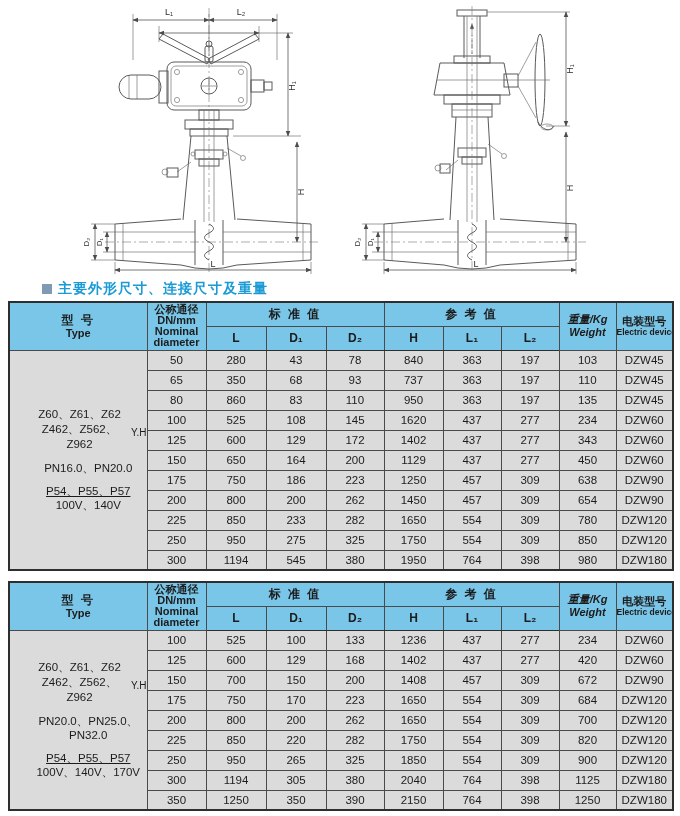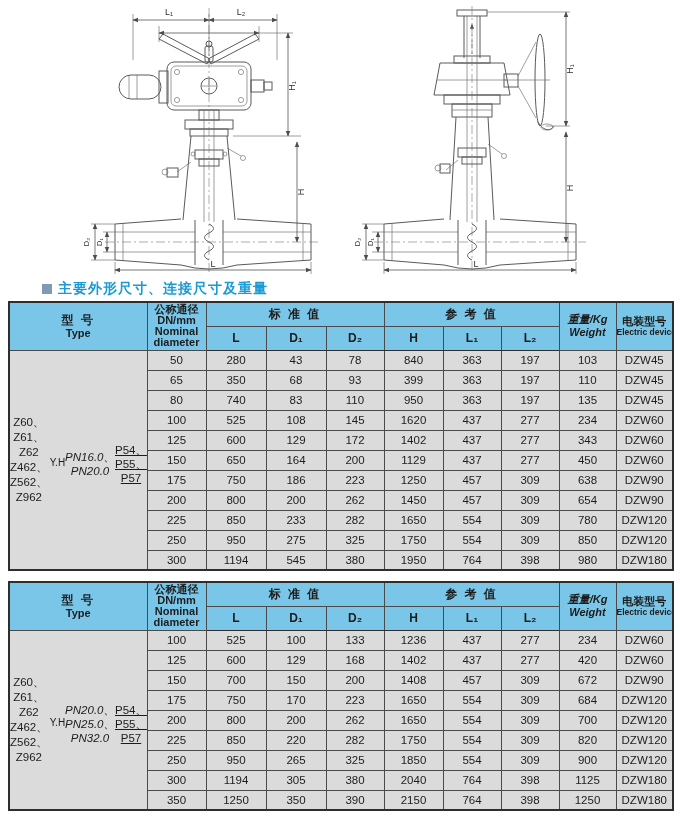--- a/index.html
+++ b/index.html
@@ -33,25 +33,25 @@
   .spec-table tbody tr{height:20px;}
   .spec-table tbody td{background:#dbdbdb;font-size:11.5px;}
   .hdr-cn{font-size:12px;letter-spacing:2px;line-height:13px;text-align:center;}
   .hdr-en{font-size:11px;font-weight:bold;letter-spacing:0;line-height:12px;}
   .hdr-sm{font-size:11px;line-height:11px;letter-spacing:0;}
   .hdr-sub{font-size:12px;}
   .dev-en{font-size:8.5px;line-height:10px;}
   .wt-l{font-size:11px;line-height:13px;font-style:italic;}
 
   td.type-cell{background:#dbdbdb;font-size:11.5px;white-space:normal;}
-  .type-inner{display:flex;flex-direction:row;align-items:center;justify-content:space-between;height:100%;}
+  .type-inner{display:flex;flex-direction:column;align-items:center;justify-content:space-between;height:100%;margin-left:20px;}
   .model-wrap{display:flex;align-items:center;justify-content:center;}
   .models{text-align:center;line-height:15px;}
   .yh{font-size:10px;margin-left:2px;position:relative;top:3px;}
-  .pn-line{margin-top:9px;line-height:14px;font-style:italic;}
+  .pn-line{margin-top:9px;line-height:14px;}
   .p-line{margin-top:9px;line-height:14px;text-decoration:underline;}
   .v-line{line-height:14px;}
 </style>
 </head>
 <body>
 
 <div class="page">
 
   <div class="drawings">
 
@@ -275,29 +275,29 @@
           <td>363</td>
           <td>197</td>
           <td>103</td>
           <td>DZW45</td>
         </tr>
         <tr>
           <td>65</td>
           <td>350</td>
           <td>68</td>
           <td>93</td>
-          <td>399</td>
+          <td>737</td>
           <td>363</td>
           <td>197</td>
           <td>110</td>
           <td>DZW45</td>
         </tr>
         <tr>
           <td>80</td>
-          <td>740</td>
+          <td>860</td>
           <td>83</td>
           <td>110</td>
           <td>950</td>
           <td>363</td>
           <td>197</td>
           <td>135</td>
           <td>DZW45</td>
         </tr>
         <tr>
           <td>100</td>

